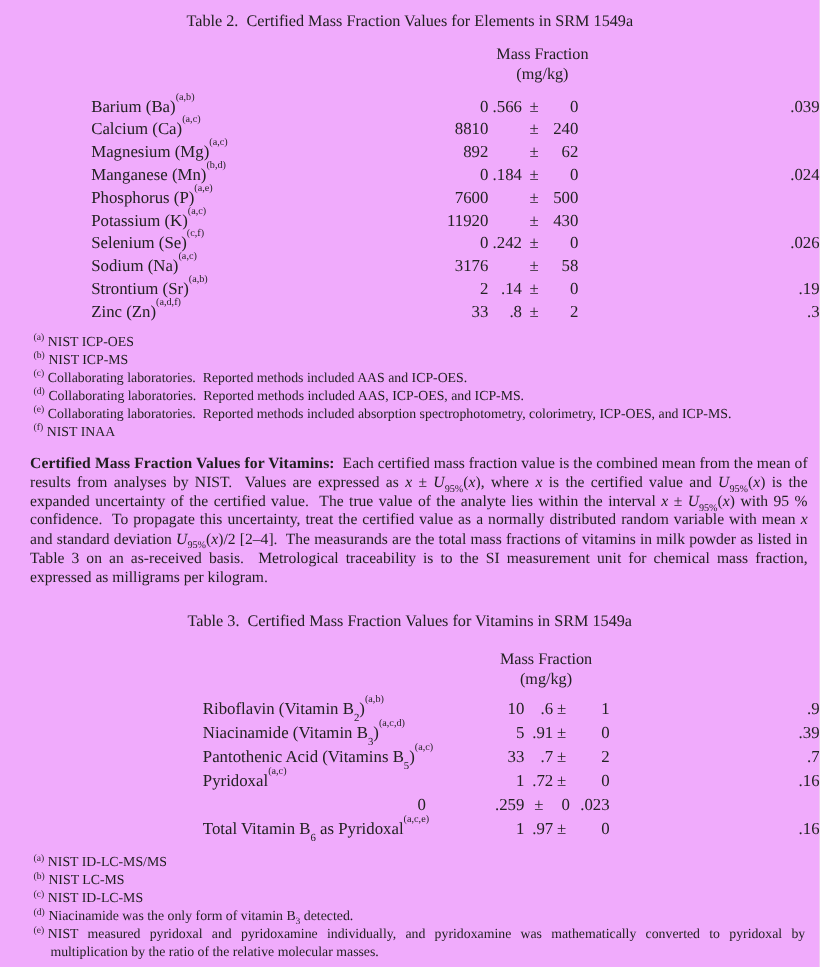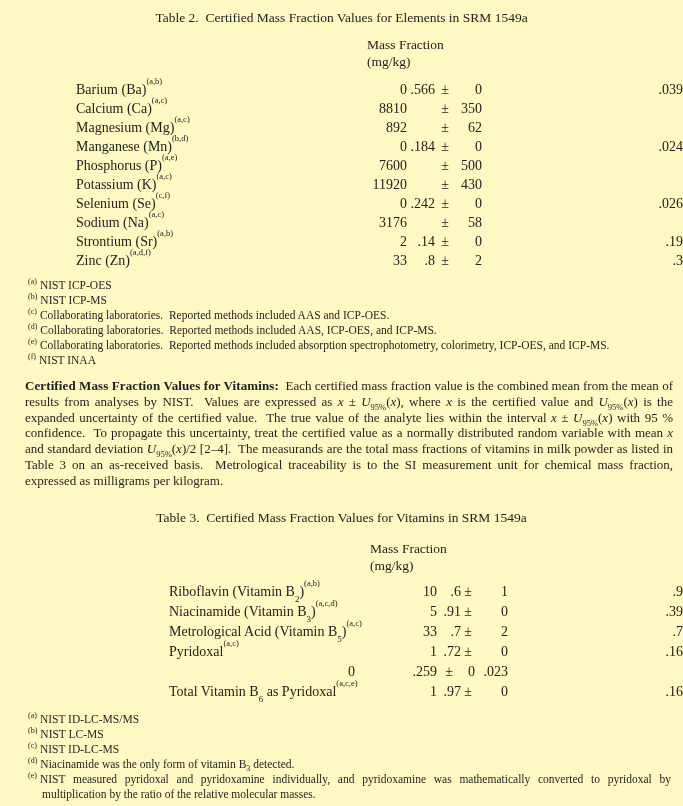--- a/index.html
+++ b/index.html
@@ -1,29 +1,29 @@
 <!DOCTYPE html>
 <html><head>
 <meta charset="utf-8">
 <style>
   * { margin:0; padding:0; box-sizing:border-box; }
   html,body { background:#e9e9e7; }
   .page {
     position:relative;
     width:683px; height:806px;
-    background:#fef9c3;
+    background:#f0abfc;
     color:#222;
     font-family:"Liberation Serif", serif;
     overflow:hidden;
   }
   .abs { position:absolute; left:0; width:100%; }
 
   
   .tbl-title { text-align:center; font-size:13.5px; white-space:pre-wrap; }
-  .col-head  { position:absolute; width:170px; font-size:13.5px; line-height:17px; }
+  .col-head  { position:absolute; width:170px; text-align:center; font-size:13.5px; line-height:17px; }
 
   
   .trow { display:grid; font-size:14px; line-height:19px; white-space:pre; }
   .t2 .trow { grid-template-columns:340px 67px 28px 20px 27px auto; height:19px; }
   .t3 .trow { grid-template-columns:355px 82px 24px 14px 33px auto; height:20px; }
   .c-name  { padding-left:76px; }
   .t3 .c-name { padding-left:149px;margin-left:20px; }
   .c-vint, .c-uint { text-align:right; }
   .c-vfrac, .c-ufrac { text-align:right; }
   .c-pm { text-align:center; }
@@ -67,21 +67,21 @@
     <span class="c-vfrac">.566</span>
     <span class="c-pm">±</span>
     <span class="c-uint">0</span>
     <span class="c-ufrac">.039</span>
   </div>
       <div class="trow">
     <span class="c-name"><span>Calcium (Ca)</span><sup>(a,c)</sup></span>
     <span class="c-vint">8810</span>
     <span class="c-vfrac"></span>
     <span class="c-pm">±</span>
-    <span class="c-uint">350</span>
+    <span class="c-uint">240</span>
     <span class="c-ufrac"></span>
   </div>
       <div class="trow">
     <span class="c-name"><span>Magnesium (Mg)</span><sup>(a,c)</sup></span>
     <span class="c-vint">892</span>
     <span class="c-vfrac"></span>
     <span class="c-pm">±</span>
     <span class="c-uint">62</span>
     <span class="c-ufrac"></span>
   </div>
@@ -184,21 +184,21 @@
   </div>
       <div class="trow">
     <span class="c-name"><span>Niacinamide (Vitamin B</span><sub>3</sub><span>)</span><sup>(a,c,d)</sup></span>
     <span class="c-vint">5</span>
     <span class="c-vfrac">.91</span>
     <span class="c-pm">±</span>
     <span class="c-uint">0</span>
     <span class="c-ufrac">.39</span>
   </div>
       <div class="trow">
-    <span class="c-name"><span>Metrological Acid (Vitamin B</span><sub>5</sub><span>)</span><sup>(a,c)</sup></span>
+    <span class="c-name"><span>Pantothenic Acid (Vitamins B</span><sub>5</sub><span>)</span><sup>(a,c)</sup></span>
     <span class="c-vint">33</span>
     <span class="c-vfrac">.7</span>
     <span class="c-pm">±</span>
     <span class="c-uint">2</span>
     <span class="c-ufrac">.7</span>
   </div>
       <div class="trow">
     <span class="c-name"><span>Pyridoxal</span><sup>(a,c)</sup></span>
     <span class="c-vint">1</span>
     <span class="c-vfrac">.72</span>

